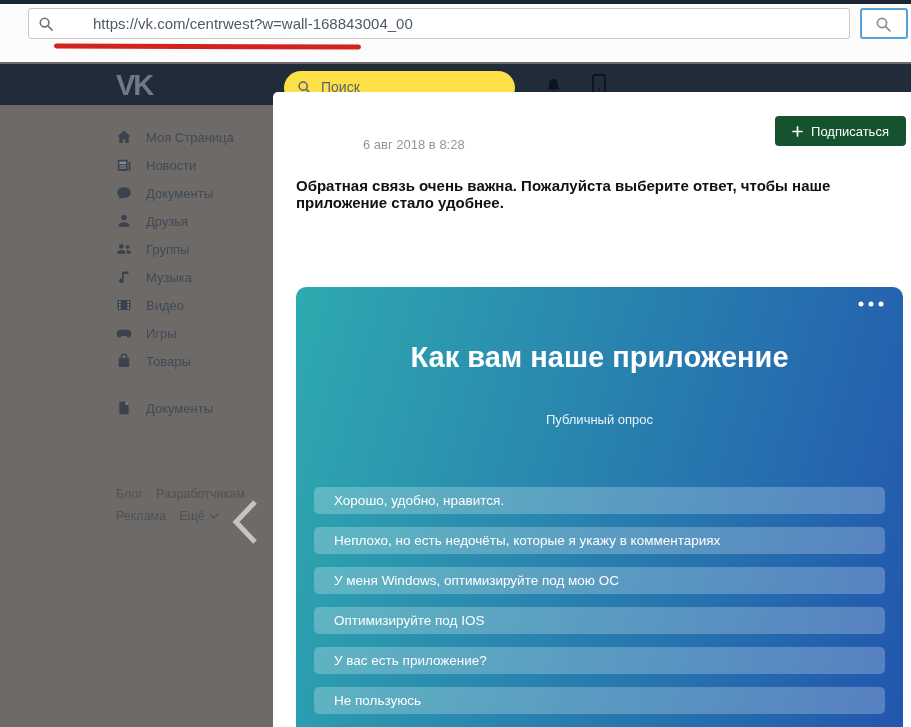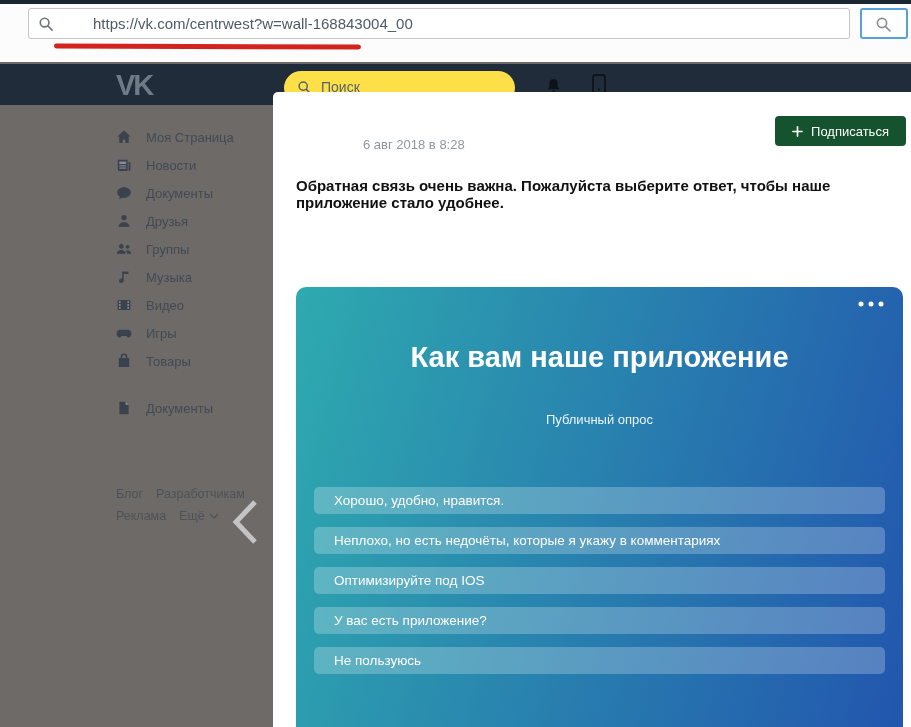--- a/index.html
+++ b/index.html
@@ -291,20 +291,21 @@
           </g>
         </svg>
       </span>
     <div class="poll-title">Как вам наше приложение</div>
     <div class="poll-subtitle">Публичный опрос</div>
     <div class="poll-options">
   <div class="poll-option">Хорошо, удобно, нравится.</div>
 
   <div class="poll-option">Неплохо, но есть недочёты, которые я укажу в комментариях</div>
 
+  <div class="poll-option">У меня Windows, оптимизируйте под мою ОС</div>
 
   <div class="poll-option">Оптимизируйте под IOS</div>
 
   <div class="poll-option">У вас есть приложение?</div>
 
   <div class="poll-option">Не пользуюсь</div>
 </div>
   </div>
 </div>
 

